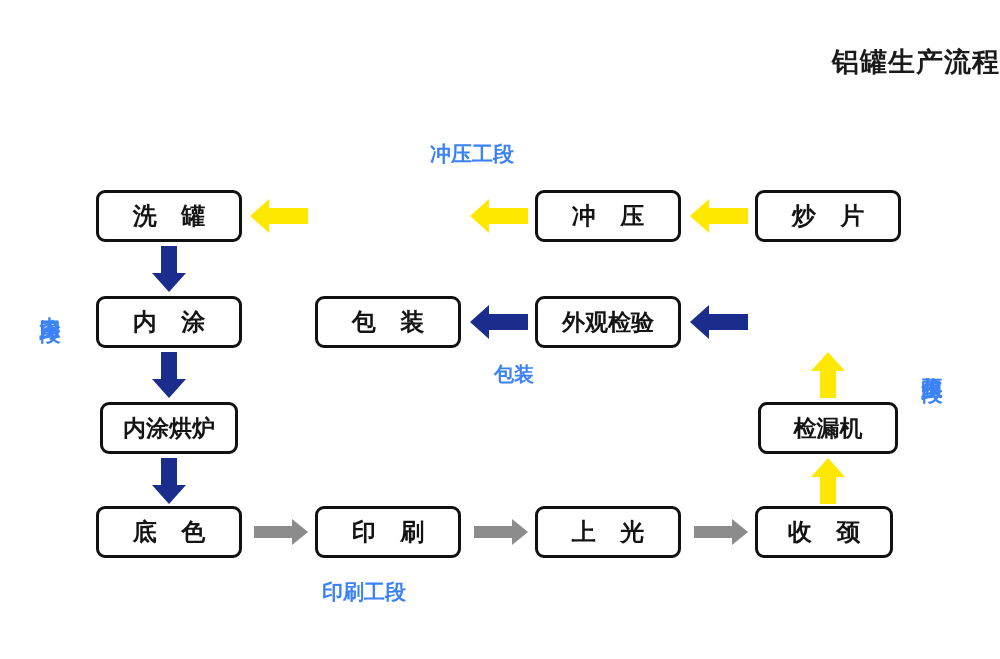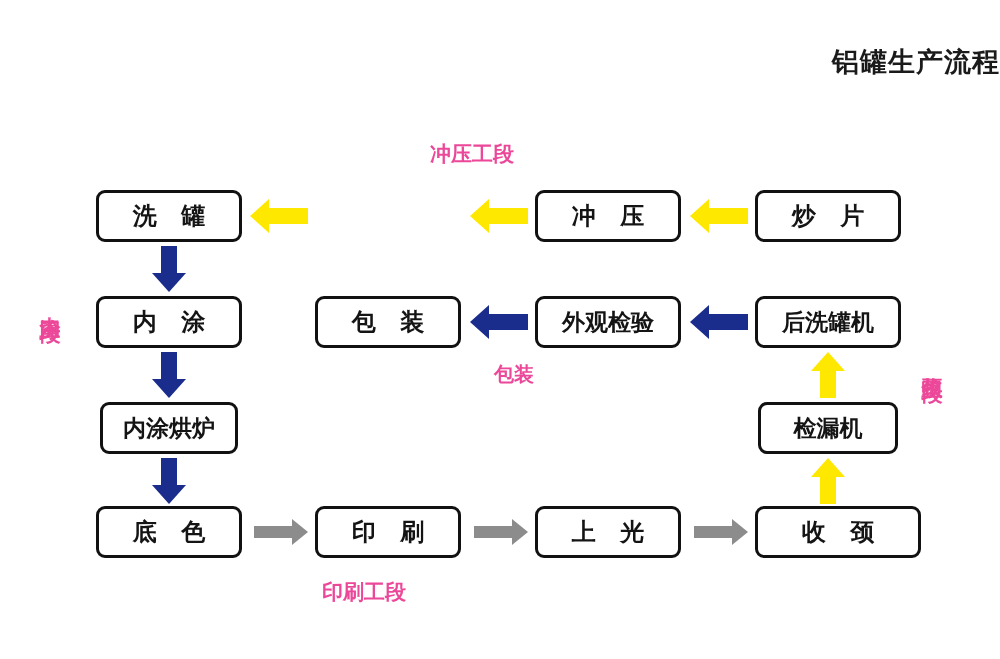--- a/index.html
+++ b/index.html
@@ -46,21 +46,21 @@
     white-space: nowrap;
   }
   .node.wide-space { letter-spacing: 9px; text-indent: 9px; }
   .node.tight { font-size: 23px; letter-spacing: 0px; }
 
   
   .caption {
     position: absolute;
     font-size: 21px;
     font-weight: 700;
-    color: #ec4899;
+    color: #3b82f6;
     white-space: nowrap;
   }
   .caption.small {
     font-size: 20px;
   }
   .caption.vertical {
     writing-mode: vertical-rl;
     text-orientation: upright;
     letter-spacing: 2px;
     line-height: 1;
@@ -215,21 +215,20 @@
     <span class="head"></span>
       <span class="shaft"></span>
   </div>
 
   <div class="node wide-space" style="left:96px;  top:296px; width:146px; height:52px;">内 涂</div>
 
   <div class="node wide-space" style="left:315px; top:296px; width:146px; height:52px;">包 装</div>
 
   <div class="node tight" style="left:535px; top:296px; width:146px; height:52px;">外观检验</div>
 
-  <div class="node tight" style="left:755px; top:296px; width:146px; height:52px;">后洗罐机</div>
 
   <div class="arrow h left" style="left:470px; top:305px; width:58px; color:#1A2C8C;">
     <span class="head"></span>
       <span class="shaft"></span>
   </div>
   <div class="arrow h left" style="left:690px; top:305px; width:58px; color:#1A2C8C;">
     <span class="head"></span>
       <span class="shaft"></span>
   </div>
 
@@ -251,21 +250,21 @@
     <span class="head"></span>
       <span class="shaft"></span>
   </div>
 
   <div class="node wide-space" style="left:315px; top:506px; width:146px; height:52px;">印 刷</div>
 
   <div class="node wide-space" style="left:96px;  top:506px; width:146px; height:52px;">底 色</div>
 
   <div class="node wide-space" style="left:535px; top:506px; width:146px; height:52px;">上 光</div>
 
-  <div class="node wide-space" style="left:755px; top:506px; width:166px; height:52px;">收 颈</div>
+  <div class="node wide-space" style="left:755px; top:506px; width:138px; height:52px;">收 颈</div>
 
   <div class="arrow v down" style="left:152px; top:458px; width:34px; height:46px; color:#1A2C8C;">
     <span class="shaft"></span>
       <span class="head"></span>
   </div>
 
   <div class="arrow slim h right" style="left:254px; top:519px; width:54px; color:#8C8C8C;">
     <span class="shaft"></span>
       <span class="head"></span>
   </div>

